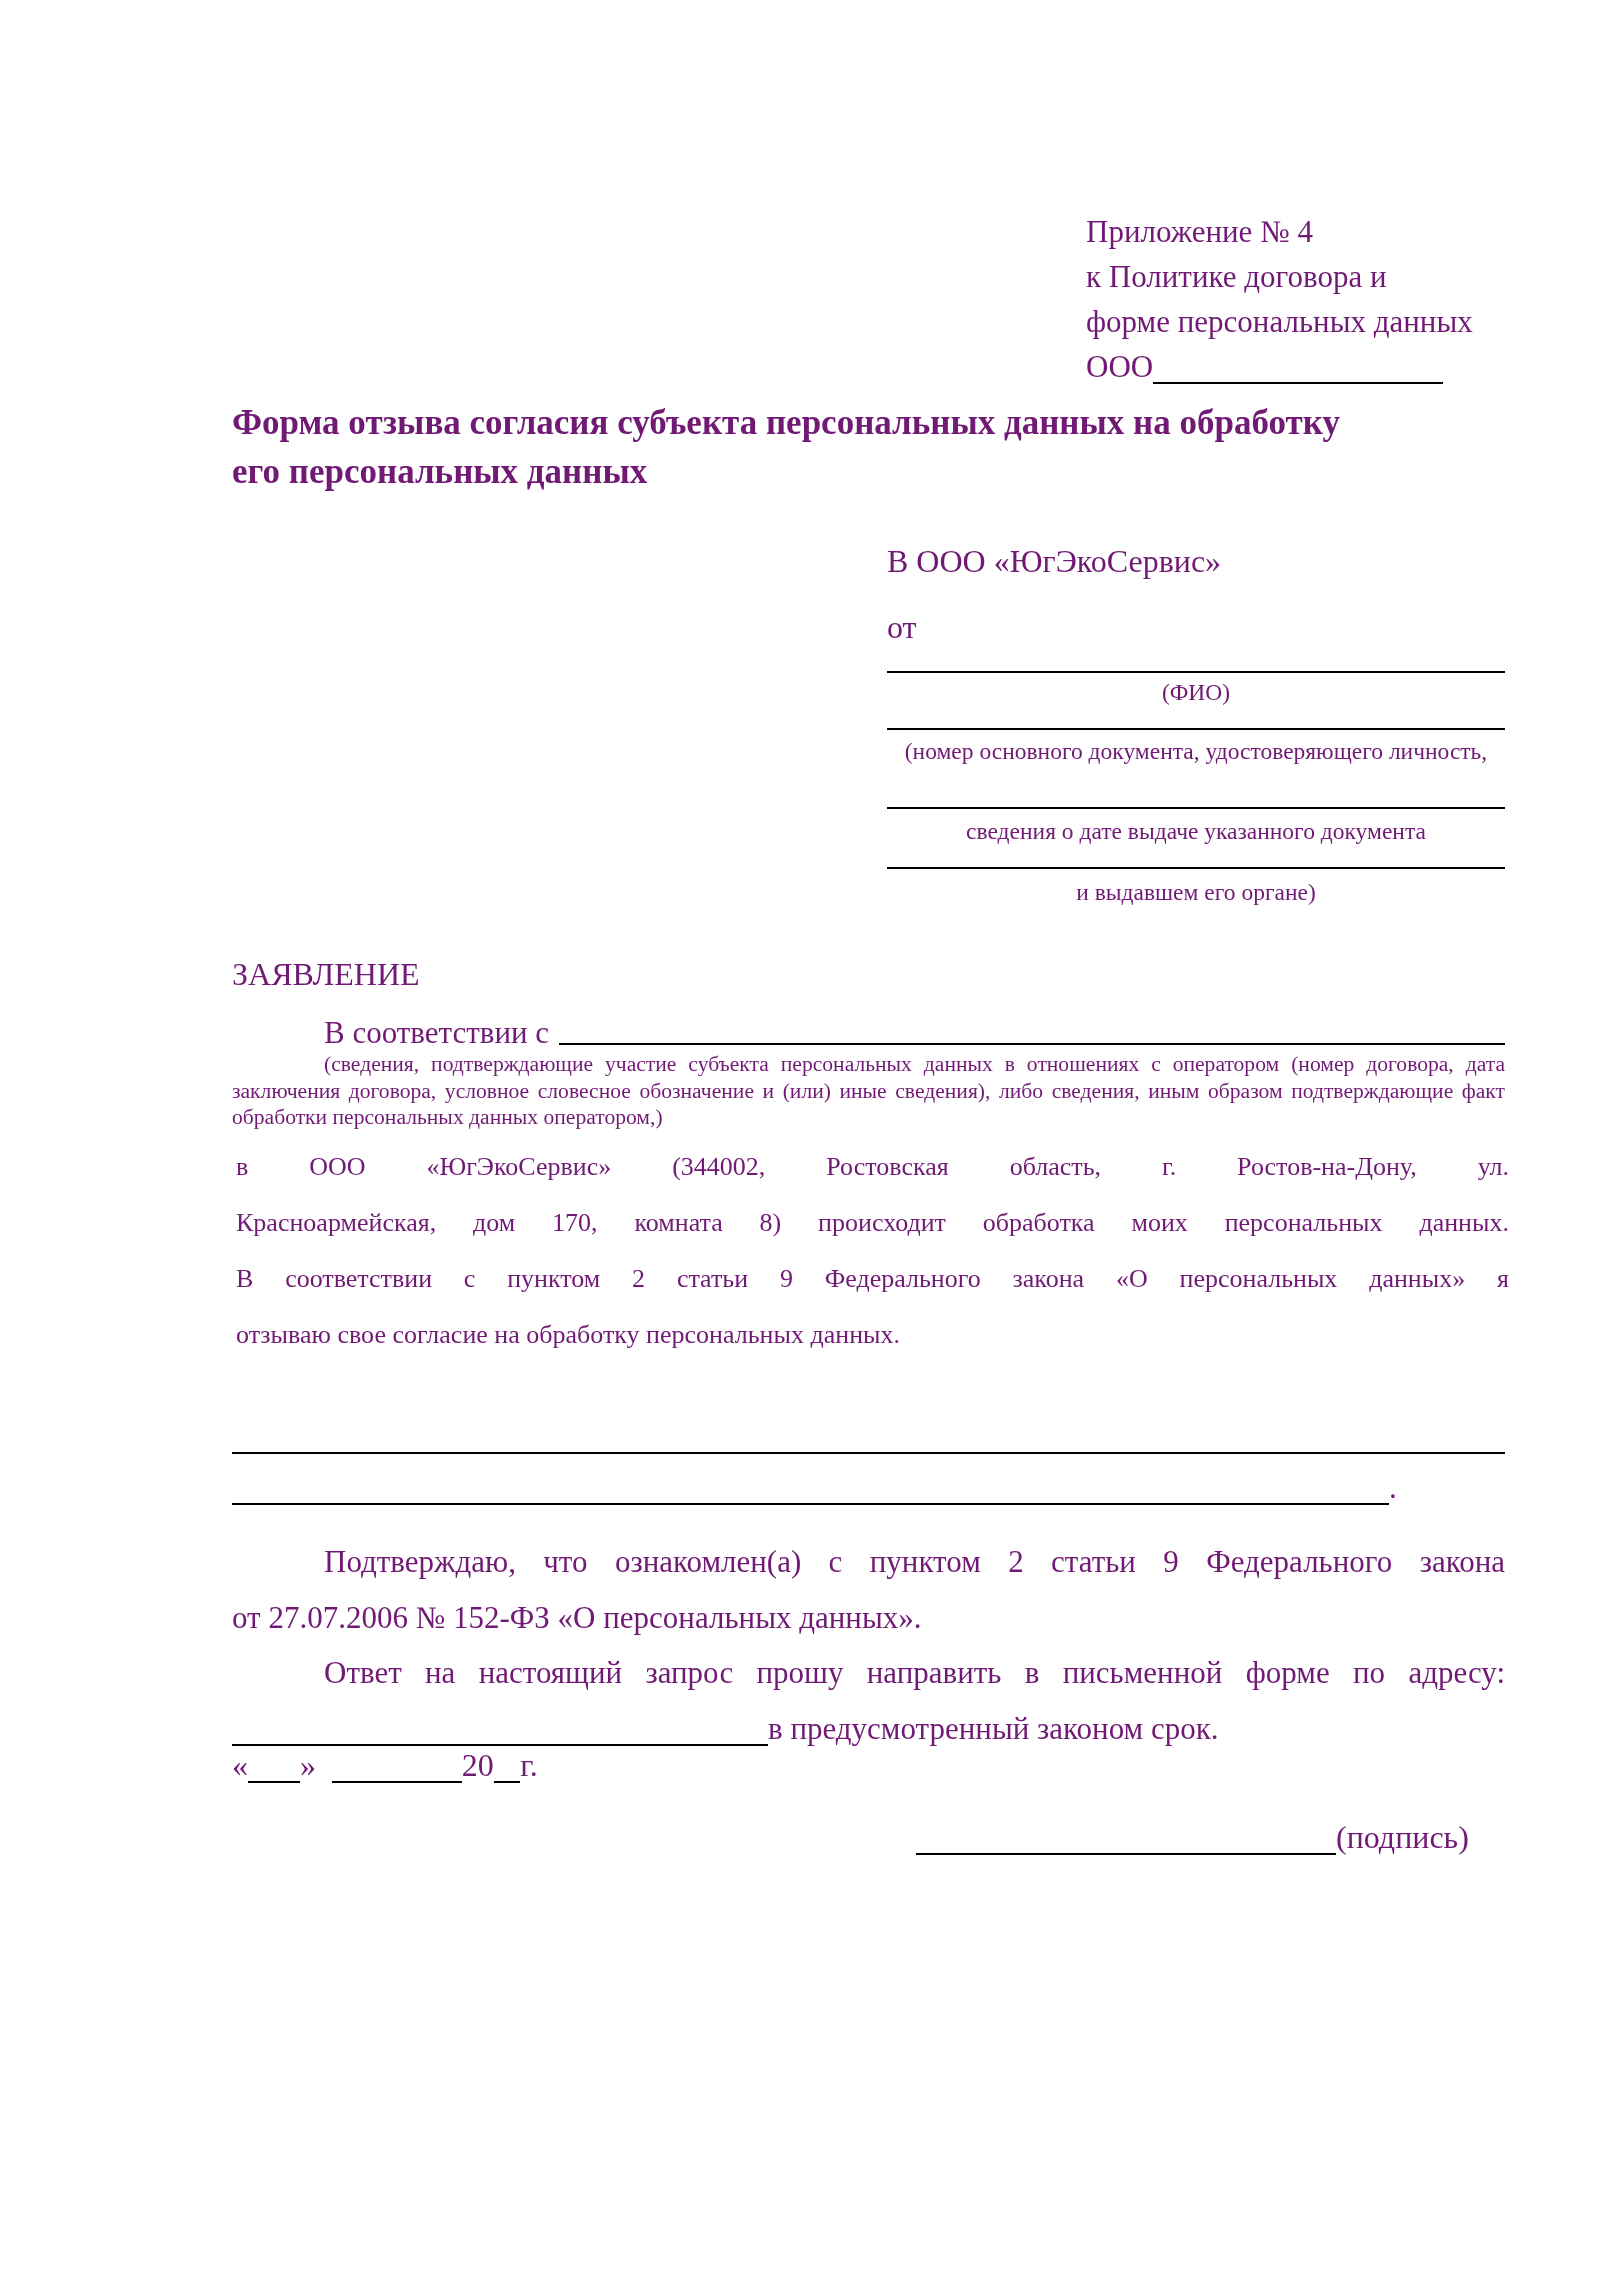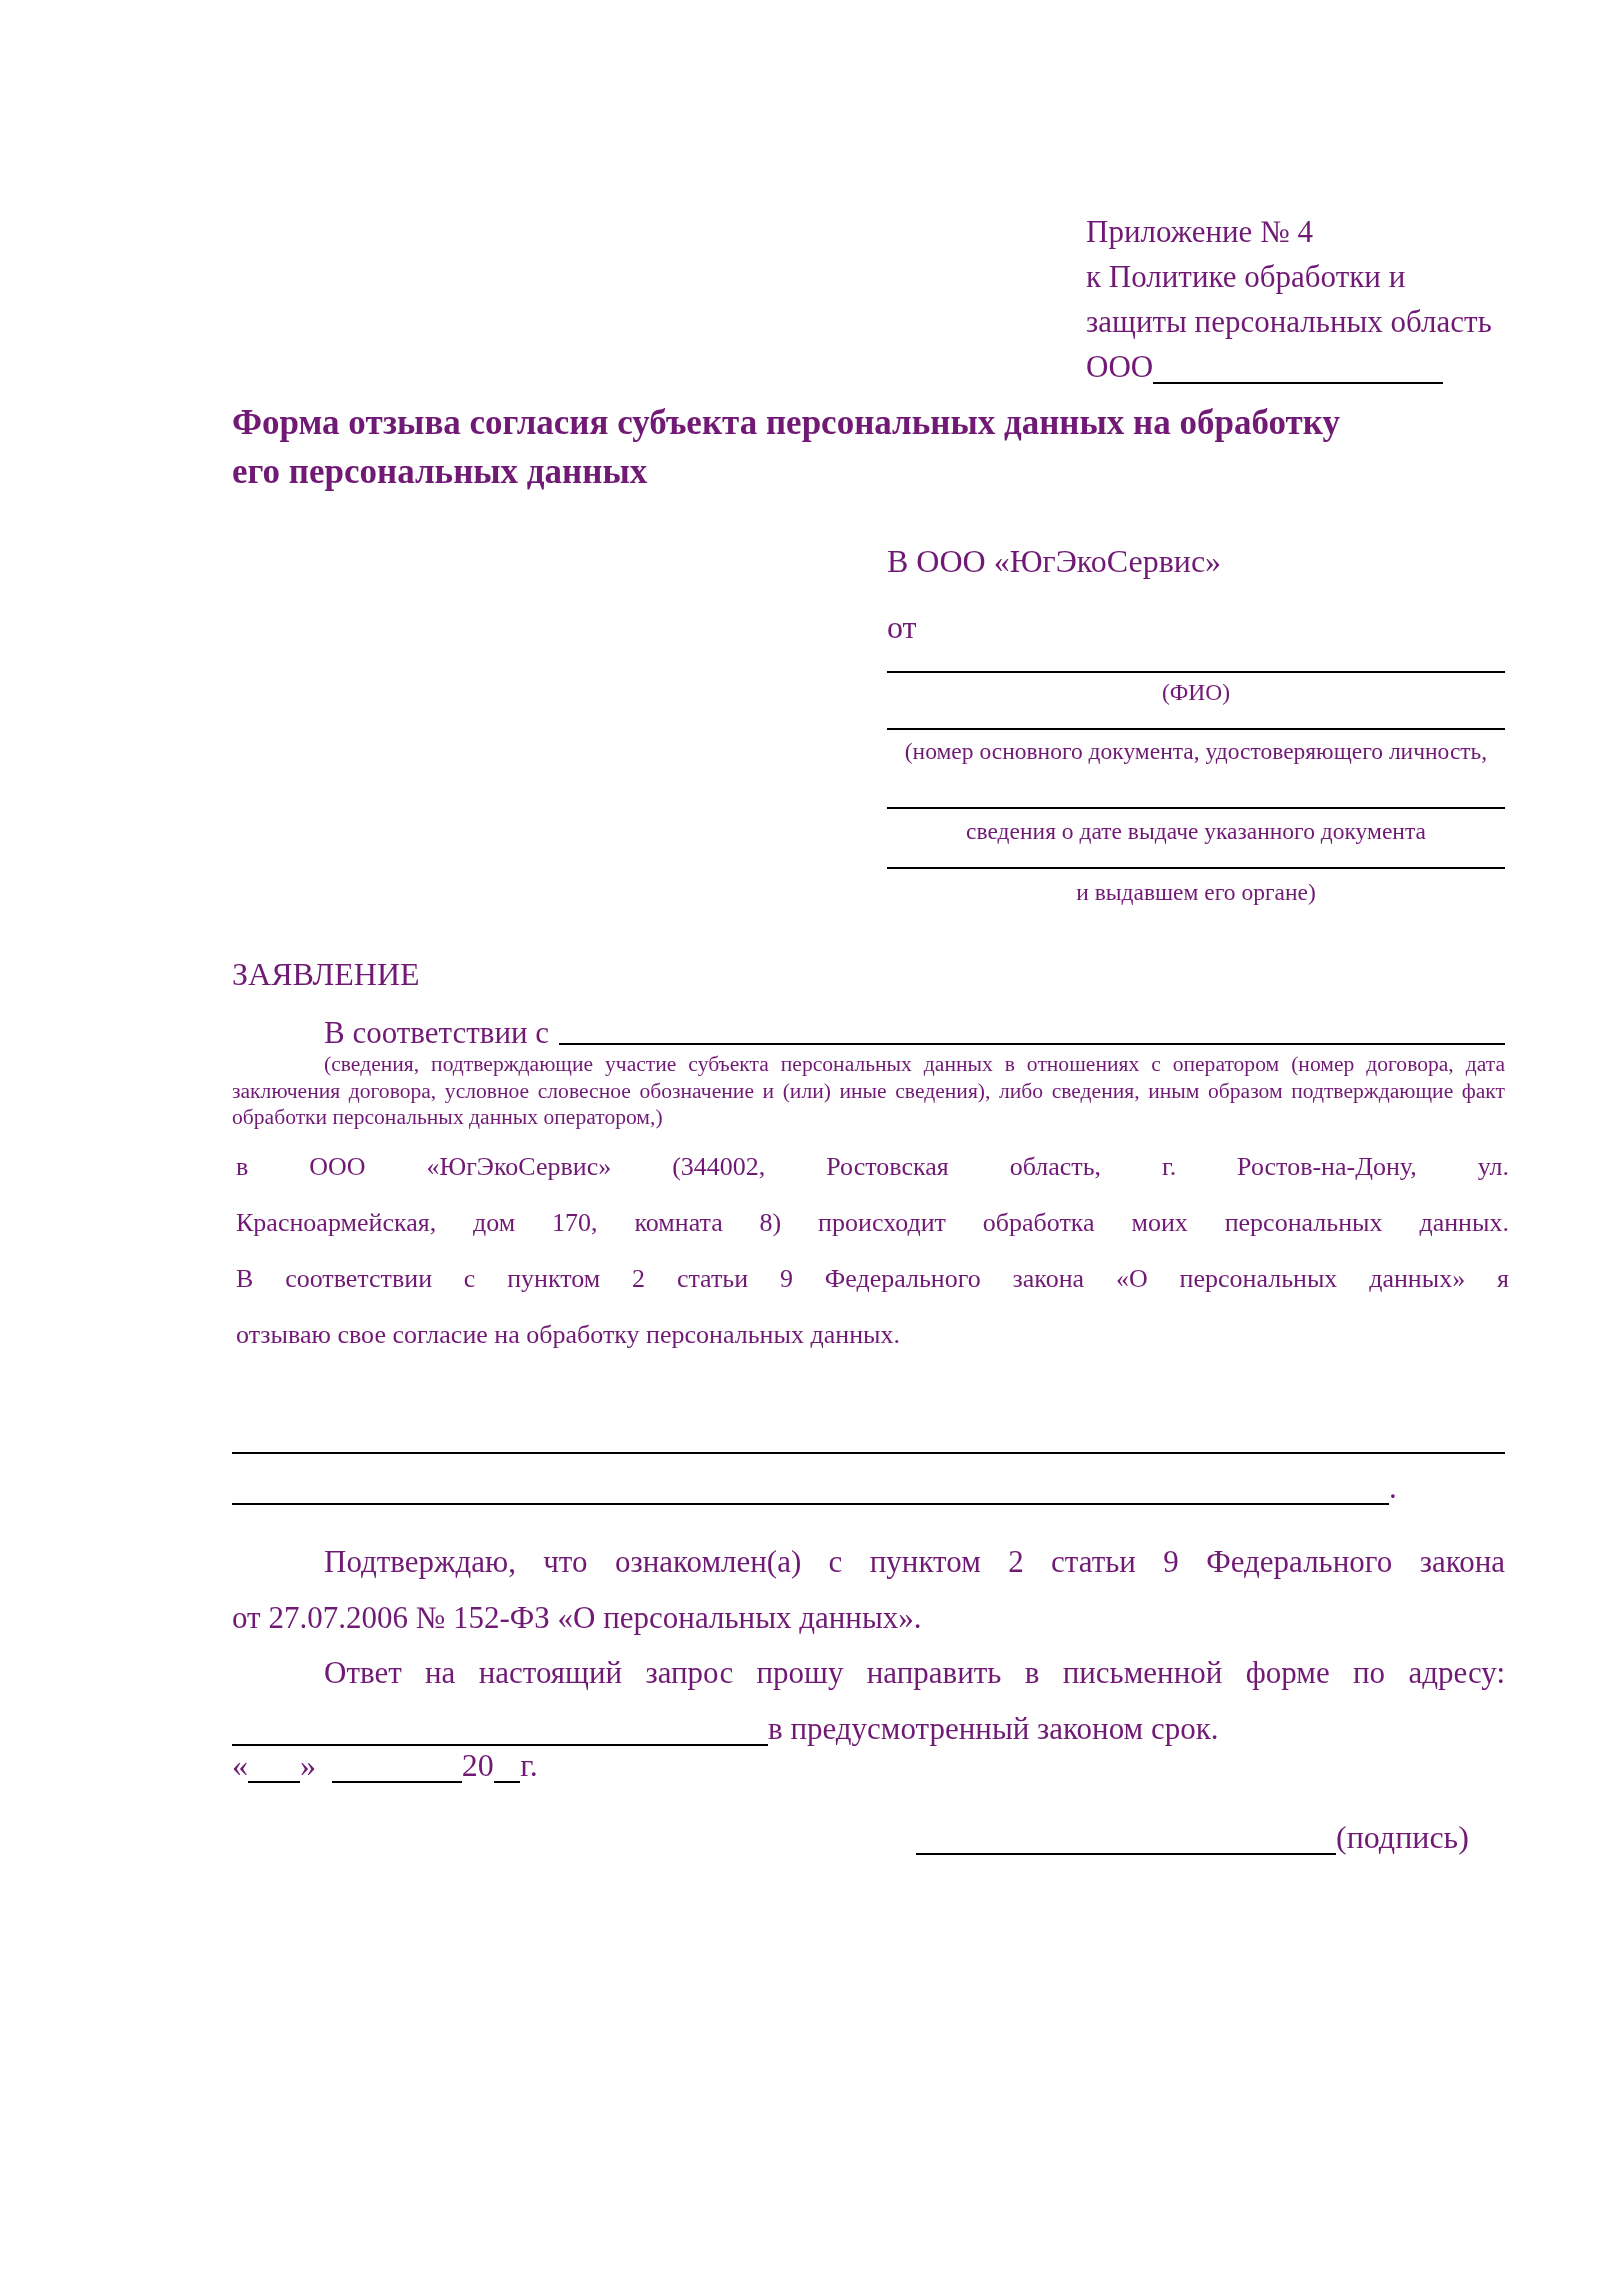--- a/index.html
+++ b/index.html
@@ -55,22 +55,22 @@
   .sig-left{left:232px;top:1747px;font-size:32px;}
   .sig-right{left:916px;top:1819px;font-size:32px;}
 </style>
 </head>
 <body>
 
 <div class="page">
 
   <div class="abs appendix">
     <div>Приложение № 4</div>
-    <div>к Политике обработки и</div>
-    <div>защиты персональных область</div>
+    <div>к Политике договора и</div>
+    <div>форме персональных данных</div>
     <div><span>ООО</span><span class="u" style="width:290px"></span></div>
   </div>
 
   <div class="abs title">
     <div>Форма отзыва согласия субъекта персональных данных на обработку</div>
     <div>его персональных данных</div>
   </div>
 
   <div class="abs addr">
     <div class="addr-item" style="top:0">В ООО «ЮгЭкоСервис»</div>

